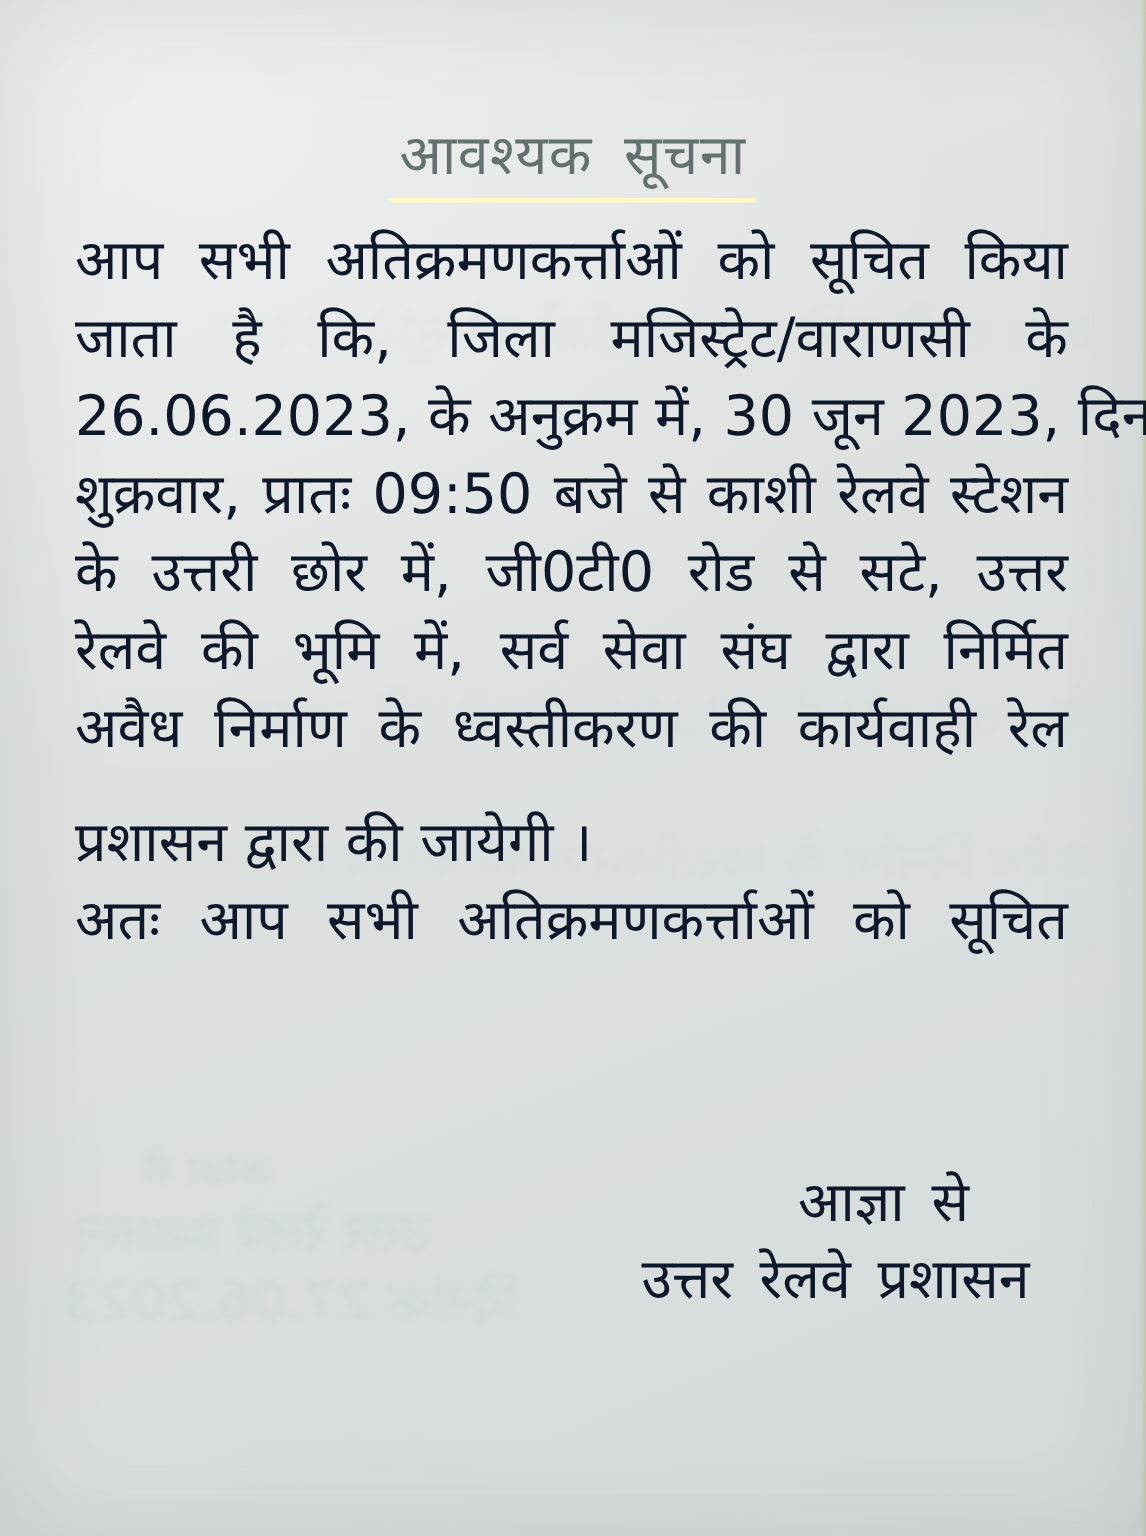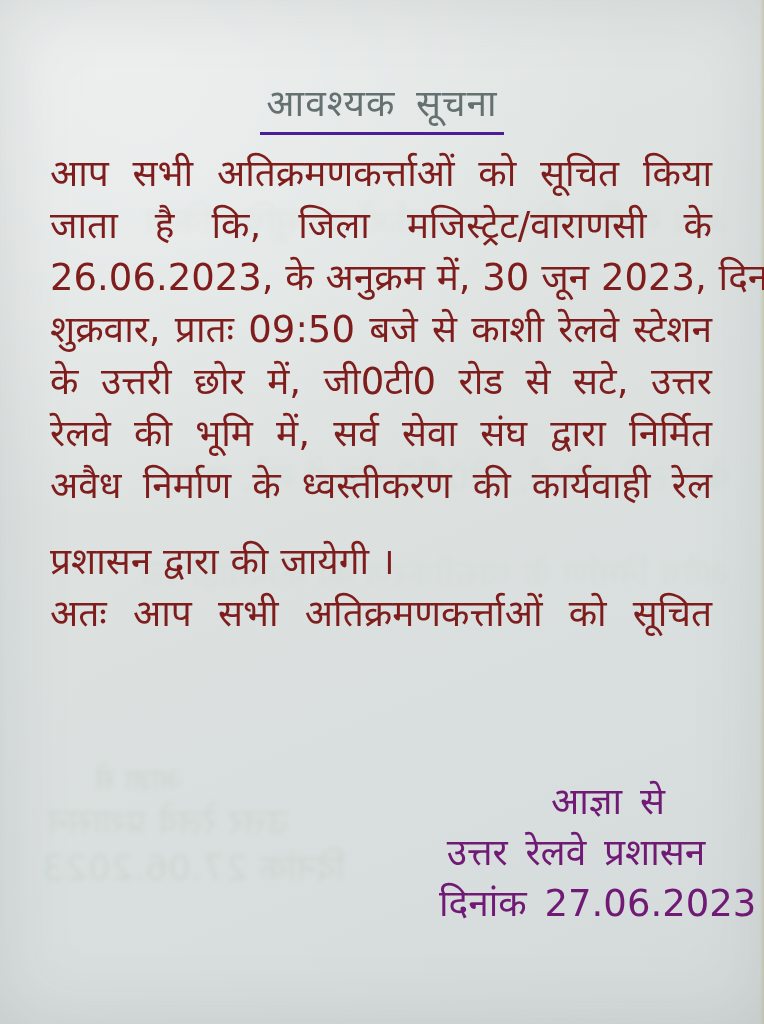--- a/index.html
+++ b/index.html
@@ -54,52 +54,52 @@
     left: 0;
     width: 100%;
     text-align: center;
   }
   .title-text {
     display: inline-block;
     font-size: 37px;
     color: #657170;
     letter-spacing: 1px;
     padding: 0 6px 5px 6px;
-    border-bottom: 3px solid #4c1d95;
+    border-bottom: 3px solid #fef9c3;
     word-spacing: 8px;
   }
 
   .body-text {
     position: absolute;
     top: 148px;
     left: 50px;
     right: 52px;
-    color: #7f1d1d;
+    color: #0f172a;
     font-size: 37px;
   }
   .body-text .line {
     display: block;
     height: 52px;
     line-height: 52px;
     white-space: nowrap;
     text-align: justify;
     text-align-last: justify;
   }
   .body-text .line.no-just {
     text-align: left;
     text-align-last: left;
     margin-top: 24px;
   }
 
   .signature {
     position: absolute;
     top: 776px;
-    left: 417px;
+    left: 398px;
     width: 318px;
-    color: #701a75;
+    color: #0f172a;
     font-size: 37px;
     text-align: center;
   }
   .signature .sig-line {
     display: block;
     height: 51px;
     line-height: 51px;
     white-space: nowrap;
     word-spacing: 6px;
   }
@@ -132,15 +132,14 @@
     <span class="line">के उत्तरी छोर में, जी0टी0 रोड से सटे, उत्तर</span>
     <span class="line">रेलवे की भूमि में, सर्व सेवा संघ द्वारा निर्मित</span>
     <span class="line">अवैध निर्माण के ध्वस्तीकरण की कार्यवाही रेल</span>
     <span class="line no-just">प्रशासन द्वारा की जायेगी ।</span>
     <span class="line">अतः आप सभी अतिक्रमणकर्त्ताओं को सूचित</span>
   </div>
 
   <div class="signature">
     <span class="sig-line s1">आज्ञा से</span>
     <span class="sig-line s2">उत्तर रेलवे प्रशासन</span>
-    <span class="sig-line s3">दिनांक 27.06.2023</span>
   </div>
 </div>
 
 </body></html>

